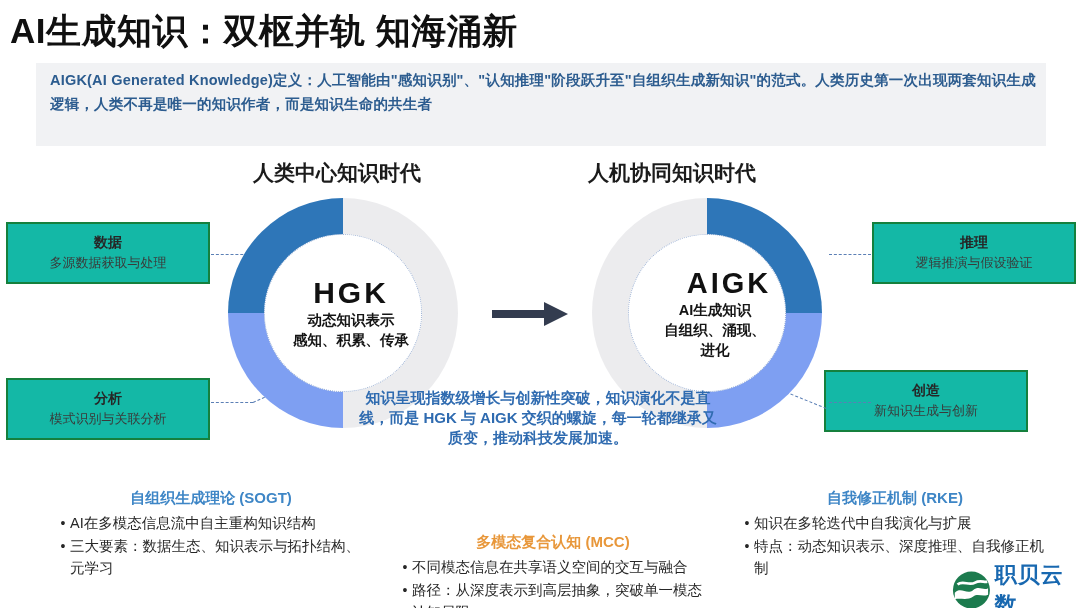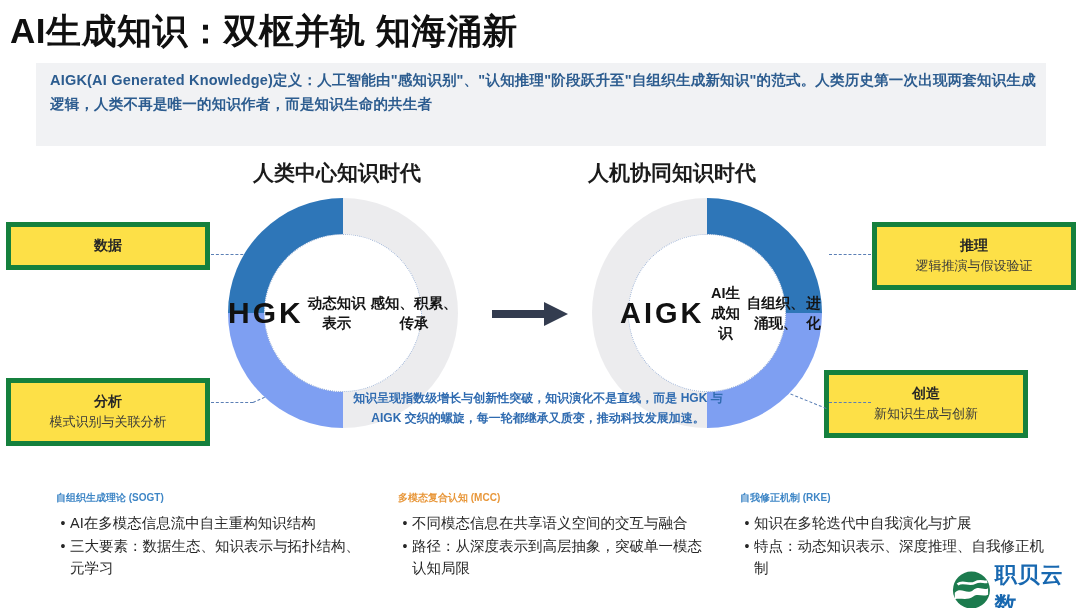--- a/index.html
+++ b/index.html
@@ -33,21 +33,21 @@
   .era-heading{
     position:absolute;font-size:21px;font-weight:bold;color:#1b1b1b;
     white-space:nowrap;
   }
   #era-left{left:253px;top:159px;}
   #era-right{left:588px;top:159px;}
 
   
   .info-box{
     position:absolute;width:204px;
-    border:5px solid #15803d;background:#fde047;
+    border:2px solid #15803d;background:#14b8a6;
     box-sizing:border-box;text-align:center;
     padding:9px 6px 10px 6px;
   }
   .info-title{font-size:14px;font-weight:bold;color:#262626;line-height:19px;}
   .info-sub{font-size:13px;color:#3a3a3a;line-height:19px;margin-top:1px;}
   #box-data{left:6px;top:222px;}
   #box-analysis{left:6px;top:378px;}
   #box-reason{left:872px;top:222px;}
   #box-create{left:824px;top:370px;}
 
@@ -82,49 +82,49 @@
         #2e76b8 0deg 90deg,
         #7e9ff2 90deg 180deg,
         #ececee 180deg 360deg);
   }
   .donut-hole{
     position:absolute;left:36px;top:36px;width:158px;height:158px;
     border-radius:50%;background:#ffffff;
     border:1.5px dotted #9fb4d6;box-sizing:border-box;
   }
   .donut-label{
-    position:absolute;left:0;top:0;width:230px;height:230px;
-    display:flex;flex-direction:row;align-items:center;justify-content:center;
+    position:absolute;left:8px;top:0;width:230px;height:230px;
+    display:flex;flex-direction:column;align-items:center;justify-content:center;
     text-align:center;
   }
   .donut-code{font-size:30px;font-weight:bold;color:#111111;letter-spacing:3px;line-height:34px;}
   .donut-code.small{font-size:29px;margin-left:28px;}
   .donut-desc{font-size:14.5px;font-weight:bold;color:#141414;line-height:20px;}
 
   
   #arrow{position:absolute;left:492px;top:300px;width:78px;height:28px;}
 
   
   #center-caption{
     position:absolute;left:352px;top:388px;width:372px;
-    font-size:12px;font-weight:bold;color:#2f6bb0;
+    font-size:15px;font-weight:bold;color:#2f6bb0;
     line-height:20px;text-align:center;
   }
 
   
   .col{position:absolute;top:487px;width:310px;}
   #col1{left:56px;}
   #col2{left:398px;}
   #col3{left:740px;}
   .col-title{
-    font-size:10px;font-weight:bold;
+    font-size:15px;font-weight:bold;text-align:center;
     line-height:22px;margin-bottom:3px;white-space:nowrap;
   }
   #col1 .col-title{color:#3e86c6;}
-  #col2 .col-title{color:#e8973a;}
+  #col2 .col-title{color:#e8973a;margin-top:44px;}
   #col3 .col-title{color:#3e86c6;}
   .bullet{
     display:flex;align-items:flex-start;
     font-size:14.5px;color:#272727;line-height:22px;margin-bottom:1px;
   }
   .bullet .dot{
     flex:0 0 auto;width:14px;text-align:center;color:#272727;font-size:14px;
     line-height:22px;
   }
   .bullet .btxt{flex:1 1 auto;}
@@ -141,20 +141,21 @@
   <div id="title">AI生成知识：双枢并轨 知海涌新</div>
 
   <div id="banner"></div>
   <div id="banner-text">AIGK(AI Generated Knowledge)定义：人工智能由"感知识别"、"认知推理"阶段跃升至"自组织生成新知识"的范式。人类历史第一次出现两套知识生成逻辑，人类不再是唯一的知识作者，而是知识生命的共生者</div>
 
   <div class="era-heading" id="era-left">人类中心知识时代</div>
   <div class="era-heading" id="era-right">人机协同知识时代</div>
 
   <div class="info-box" id="box-data">
     <div class="info-title">数据</div>
+    <div class="info-sub">多源数据获取与处理</div>
   </div>
   <div class="info-box" id="box-analysis">
     <div class="info-title">分析</div>
     <div class="info-sub">模式识别与关联分析</div>
   </div>
 
   <div class="info-box" id="box-reason">
     <div class="info-title">推理</div>
     <div class="info-sub">逻辑推演与假设验证</div>
   </div>

